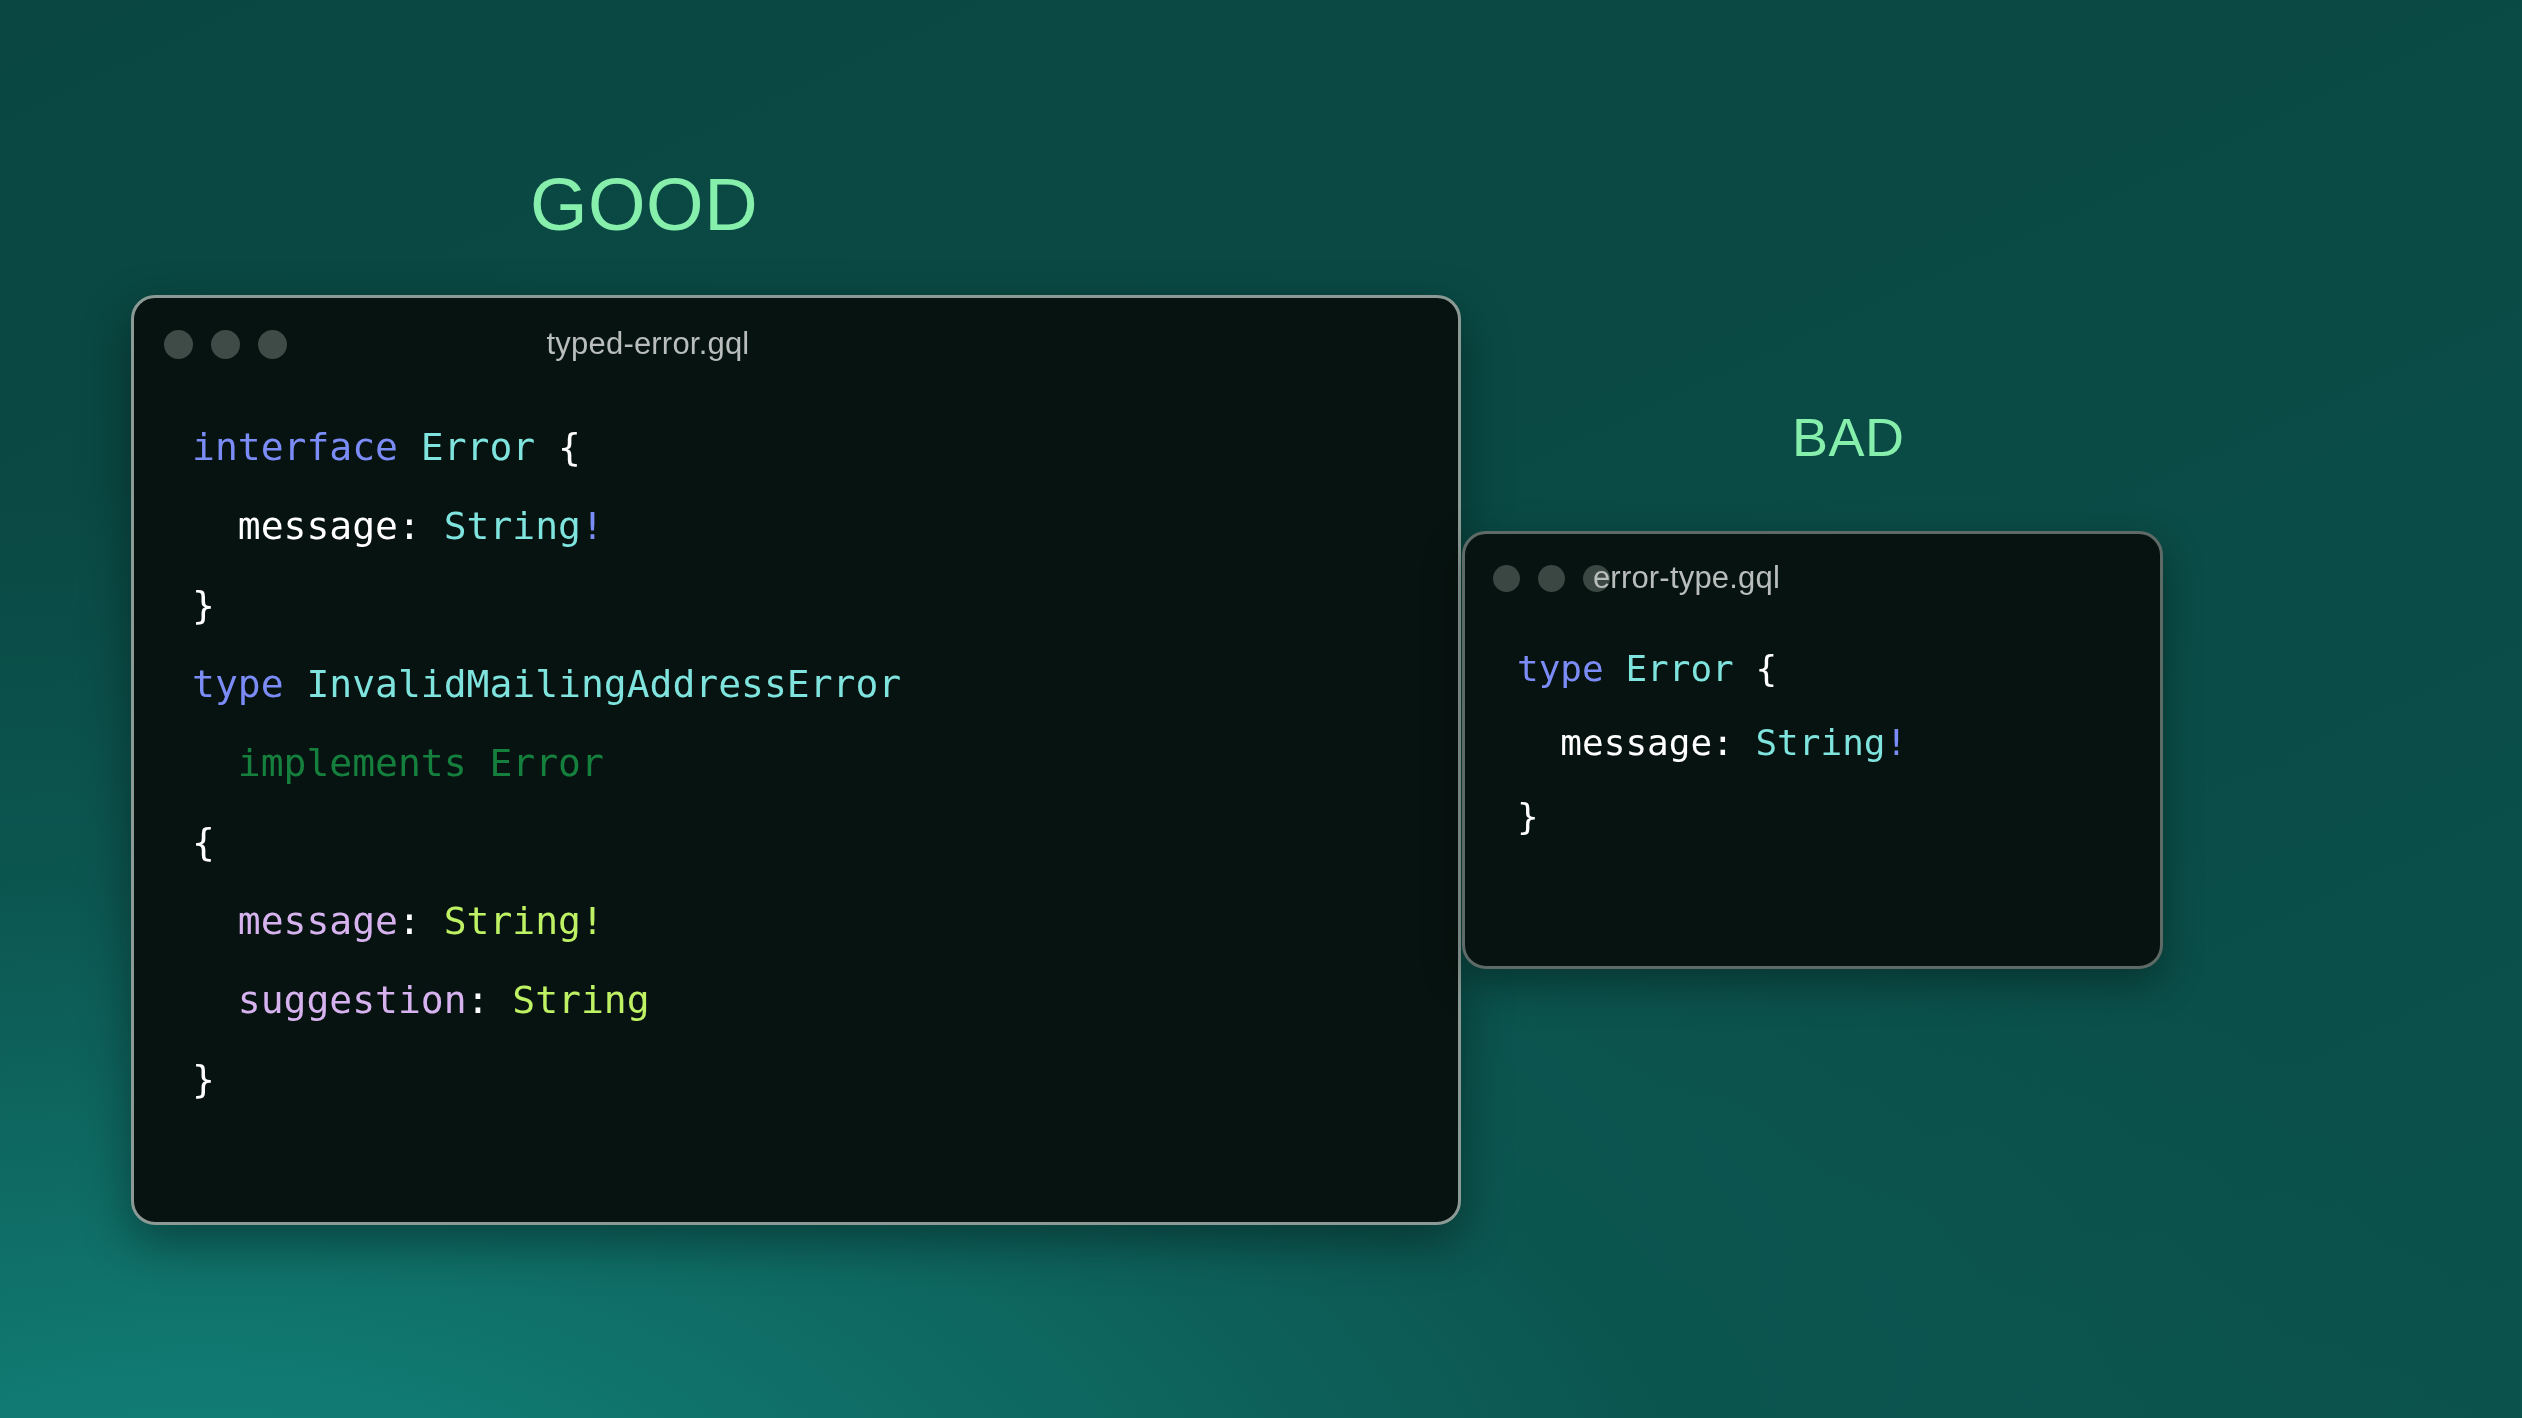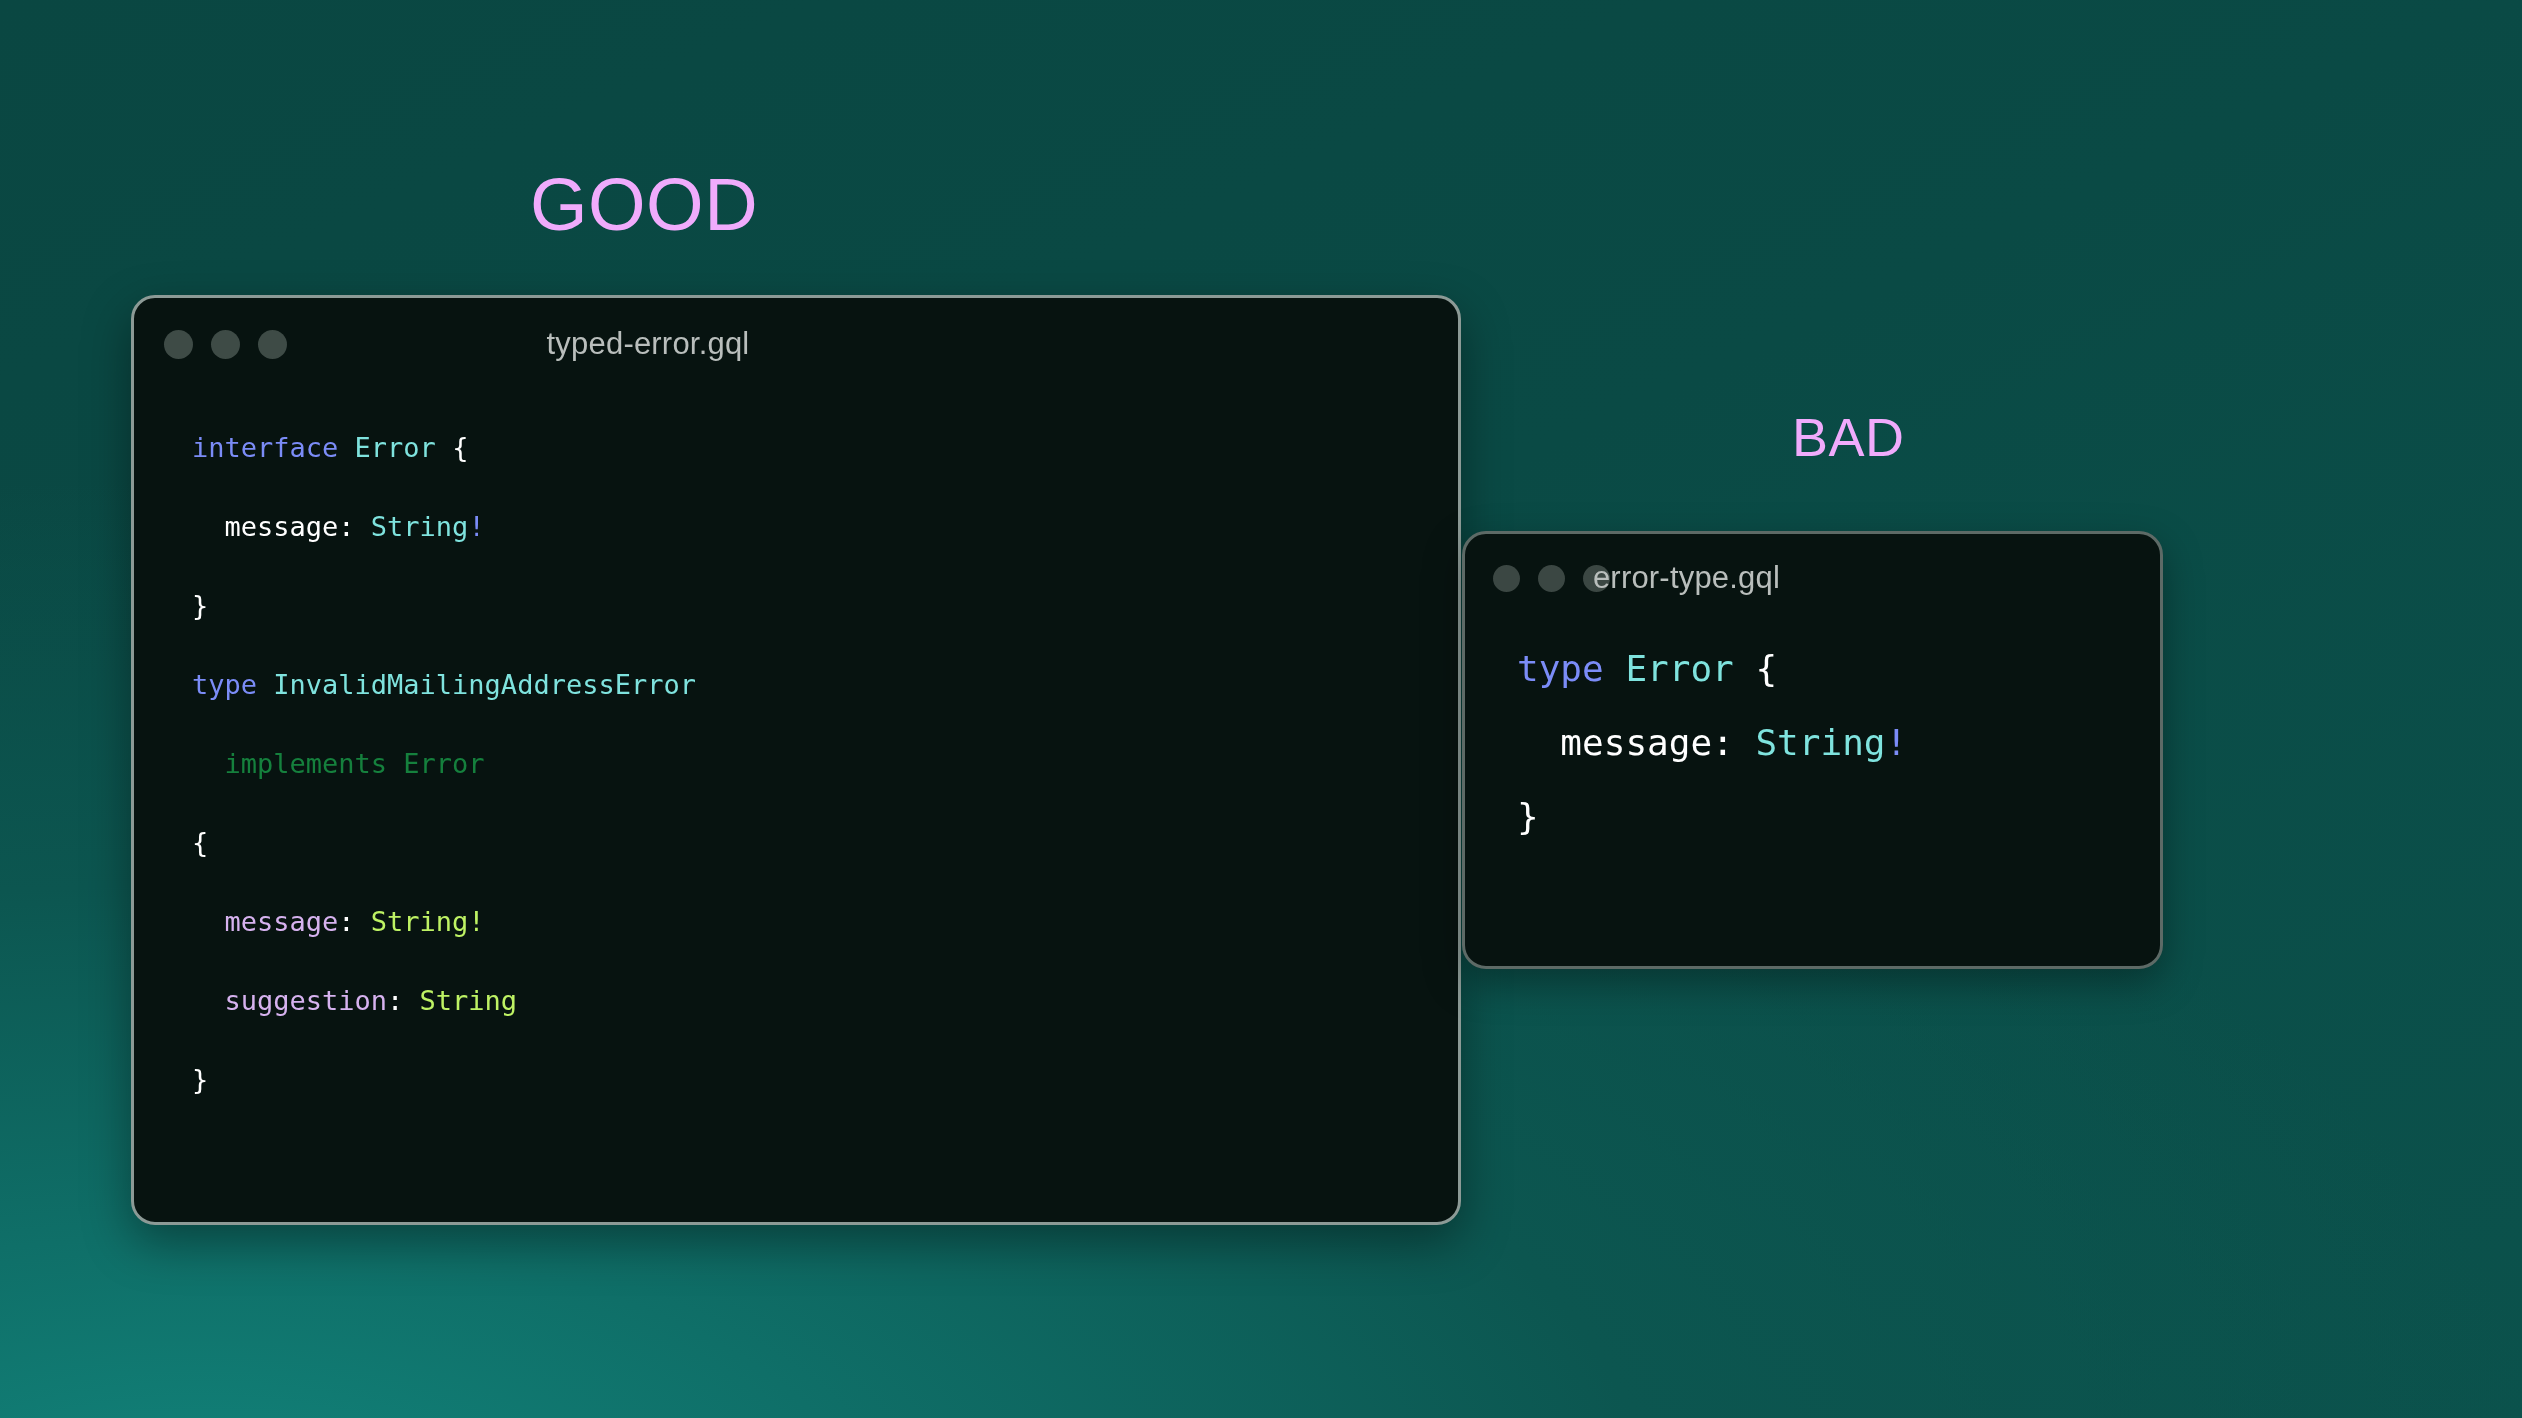--- a/index.html
+++ b/index.html
@@ -18,21 +18,21 @@
       radial-gradient(ellipse 120% 95% at 8% 108%, #12857c 0%, #0f6f68 22%, #0c5650 48%, rgba(10,68,63,0) 78%),
       linear-gradient(155deg, #0a4742 0%, #0a4a45 45%, #0b524c 100%);
     position: relative;
   }
 
   .stage { position: absolute; inset: 0; }
 
   
   .section-label {
     position: absolute;
-    color: #f0abfc;
+    color: #86efac;
     font-weight: 300;
     letter-spacing: 0.5px;
     white-space: nowrap;
     line-height: 1;
   }
   #label-good { left: 530px; top: 168px; font-size: 74px; }
   #label-bad  { left: 1792px; top: 410px; font-size: 54px; }
 
   
   .window {
@@ -82,21 +82,21 @@
     font-weight: 400;
     letter-spacing: 0.2px;
     pointer-events: none;
   }
   .window.good .window-title { transform: translateX(-148px); }
   .window.bad .window-title  { transform: translateX(-126px); }
 
   
   .code {
     font-family: "DejaVu Sans Mono", "Liberation Mono", monospace;
-    font-size: 27px;
+    font-size: 38px;
     line-height: 79px;
     white-space: pre;
     color: #ffffff;
     padding: 18px 8px 0 58px;
   }
   .window.bad .code {
     font-size: 36px;
     line-height: 74px;
     padding: 10px 0 0 52px;
   }

